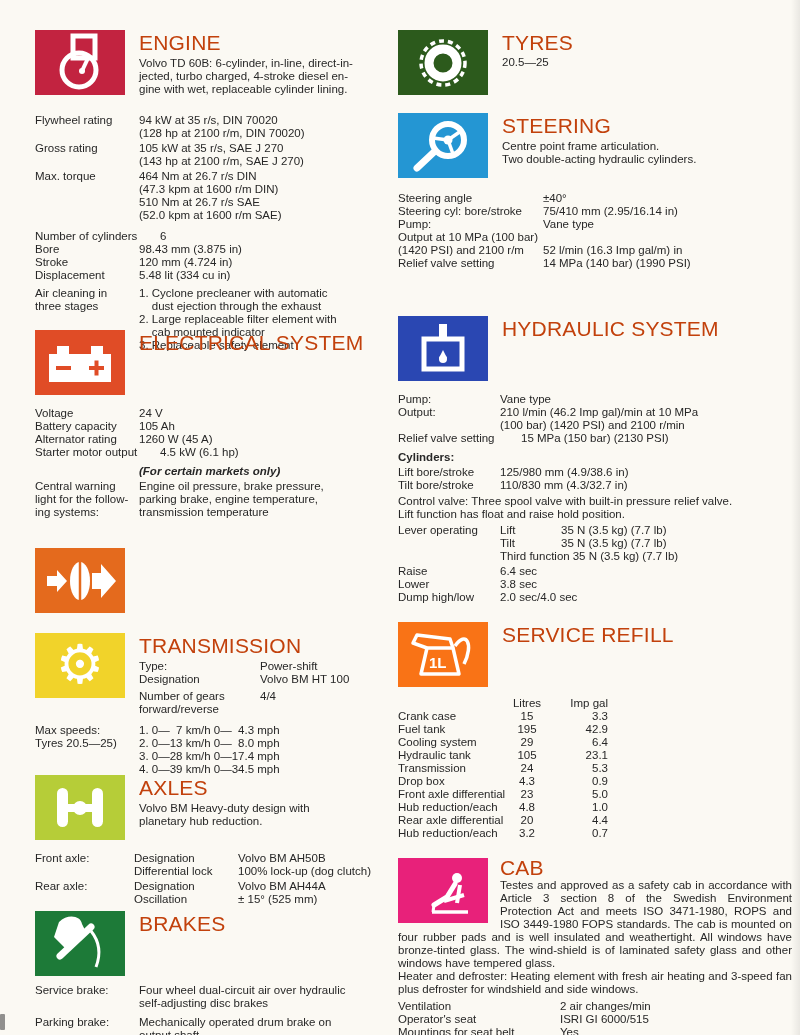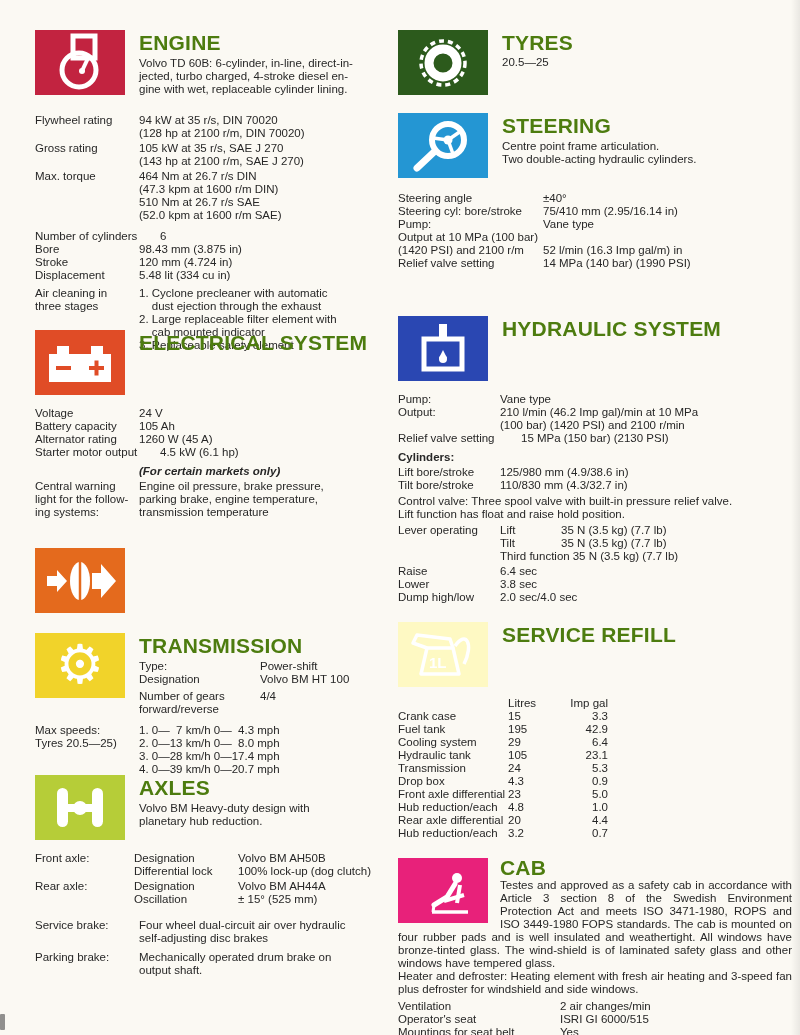--- a/index.html
+++ b/index.html
@@ -2,21 +2,21 @@
 <html><head>
 <meta charset="utf-8">
 <style>
   html,body{margin:0;padding:0}
   body{
     width:800px;height:1035px;position:relative;overflow:hidden;
     background:#fbf9f3;
     font-family:"Liberation Sans",sans-serif;
     font-size:11.5px;line-height:13px;color:#272727;
   }
-  h2{font-size:21px;line-height:23px;margin:0;font-weight:700;color:#4d7c0f;letter-spacing:.2px}
+  h2{font-size:21px;line-height:23px;margin:0;font-weight:400;color:#c2410c;letter-spacing:.2px}
   .section{position:absolute}
   .l{left:35px;width:341px}
   .r{left:398px;width:394px}
   #sec-engine{top:30px}
   #sec-electrical{top:330px}
   #sec-torque{top:548px}
   #sec-transmission{top:633px}
   #sec-axles{top:775px}
   #sec-brakes{top:911px}
   #sec-tyres{top:30px}
@@ -35,21 +35,21 @@
   .nw{white-space:nowrap;padding-right:21px}
   .w104{width:104px}.w145{width:145px}.w102{width:102px}.w162{width:162px}.w75{width:99px}
   .minw115{flex:none;min-width:115px;padding-right:6px;white-space:pre-line}
   .b{font-weight:700}.i{font-style:italic}
   .mt2{margin-top:2px}.mt3{margin-top:3px}.mt4{margin-top:4px}.mt5{margin-top:5px}
   .mt6{margin-top:6px}.mt8{margin-top:8px}.mt10{margin-top:10px}.mt12{margin-top:12px}
   .mt14{margin-top:14px}.mt18{margin-top:18px}
   .gear-glyph{font-size:54px;color:#fff;line-height:1;transform:translateY(-2px)}
   .sr-row{display:flex}
   .sr-name{width:110px}
-  .sr-l{width:38px;text-align:left}
+  .sr-l{width:38px;text-align:center}
   .sr-i{width:50px;text-align:right;margin-left:12px}
   .lever-item{display:flex}
   .lever-name{flex:none;min-width:58px;padding-right:3px}
   #sec-cab .icon{float:left;margin:2px 12px 2px 0}
   #sec-cab p{margin:0;text-align:justify}
   .edge{position:absolute;right:0;top:0;width:9px;height:1035px;background:linear-gradient(to right,rgba(0,0,0,0),rgba(0,0,0,.07))}
   .speck{position:absolute;left:0;top:1014px;width:5px;height:16px;background:#3a3a3a;opacity:.55;border-radius:1px}
   svg{display:block}
 </style>
 </head>
@@ -200,21 +200,21 @@
         <div class="val">4/4</div>
       </div>
     </div>
   </div>
   <div class="row mt8">
     <div class="lab w104">Max speeds:
 Tyres 20.5—25)</div>
     <div class="val">1. 0—  7 km/h 0—  4.3 mph
 2. 0—13 km/h 0—  8.0 mph
 3. 0—28 km/h 0—17.4 mph
-4. 0—39 km/h 0—20.7 mph</div>
+4. 0—39 km/h 0—34.5 mph</div>
   </div>
 </div>
 
 <div class="section l" id="sec-axles">
   <div class="hdr">
     <div class="icon" style="background: rgb(182, 205, 56); color: rgb(182, 205, 56);">
       <svg width="90" height="65" viewBox="0 0 90 65">
         <rect x="22" y="13" width="11" height="39" rx="5.5" fill="#fff"></rect>
         <rect x="57" y="13" width="11" height="39" rx="5.5" fill="#fff"></rect>
         <rect x="30" y="29" width="30" height="8" fill="#fff"></rect>
@@ -245,20 +245,32 @@
     </div>
     <div class="row">
       <div class="lab w75"></div>
       <div class="lab w104">Oscillation</div>
       <div class="val">± 15° (525 mm)</div>
     </div>
   </div>
 </div>
 
 <div class="section l" id="sec-brakes">
+  <div class="hdr">
+    <div class="icon" style="background: rgb(29, 122, 56); color: rgb(29, 122, 56);">
+      <svg width="90" height="65" viewBox="0 0 90 65">
+        <path d="M24,11 C33,2 46,5 47,13 L50,19 L31,38 L19,26 Z" fill="#fff"></path>
+        <line x1="25" y1="45" x2="56" y2="16" stroke="#fff" stroke-width="7" stroke-linecap="round"></line>
+        <path d="M56,20 C64,30 66,43 61,56" fill="none" stroke="#fff" stroke-width="3"></path>
+      </svg>
+    </div>
+    <div class="hbody">
+      <h2>BRAKES</h2>
+    </div>
+  </div>
   <div class="mt8">
     <div class="row">
       <div class="lab w104">Service brake:</div>
       <div class="val">Four wheel dual-circuit air over hydraulic
 self-adjusting disc brakes</div>
     </div>
     <div class="row mt6">
       <div class="lab w104">Parking brake:</div>
       <div class="val">Mechanically operated drum brake on
 output shaft.</div>
@@ -393,21 +405,21 @@
     </div>
     <div class="row">
       <div class="lab w102">Dump high/low</div>
       <div class="val">2.0 sec/4.0 sec</div>
     </div>
   </div>
 </div>
 
 <div class="section r" id="sec-service">
   <div class="hdr">
-    <div class="icon" style="background: #fef9c3; color: rgb(62, 60, 169);">
+    <div class="icon" style="background: #f97316; color: rgb(62, 60, 169);">
       <svg width="90" height="65" viewBox="0 0 90 65">
         <path d="M29,26 L55,26 L61,52 L23,52 Z" fill="none" stroke="#fff" stroke-width="3.5" stroke-linejoin="round"></path>
         <path d="M29,26 L15,21 L19,13 L52,17 L55,26" fill="none" stroke="#fff" stroke-width="3.5" stroke-linejoin="round"></path>
         <path d="M57,24 C68,8 76,22 66,42" fill="none" stroke="#fff" stroke-width="3.5"></path>
         <text x="31" y="46" fill="#fff" style="font:700 15px 'Liberation Sans',sans-serif">1L</text>
       </svg>
     </div>
     <div class="hbody">
       <h2>SERVICE REFILL</h2>
     </div>

